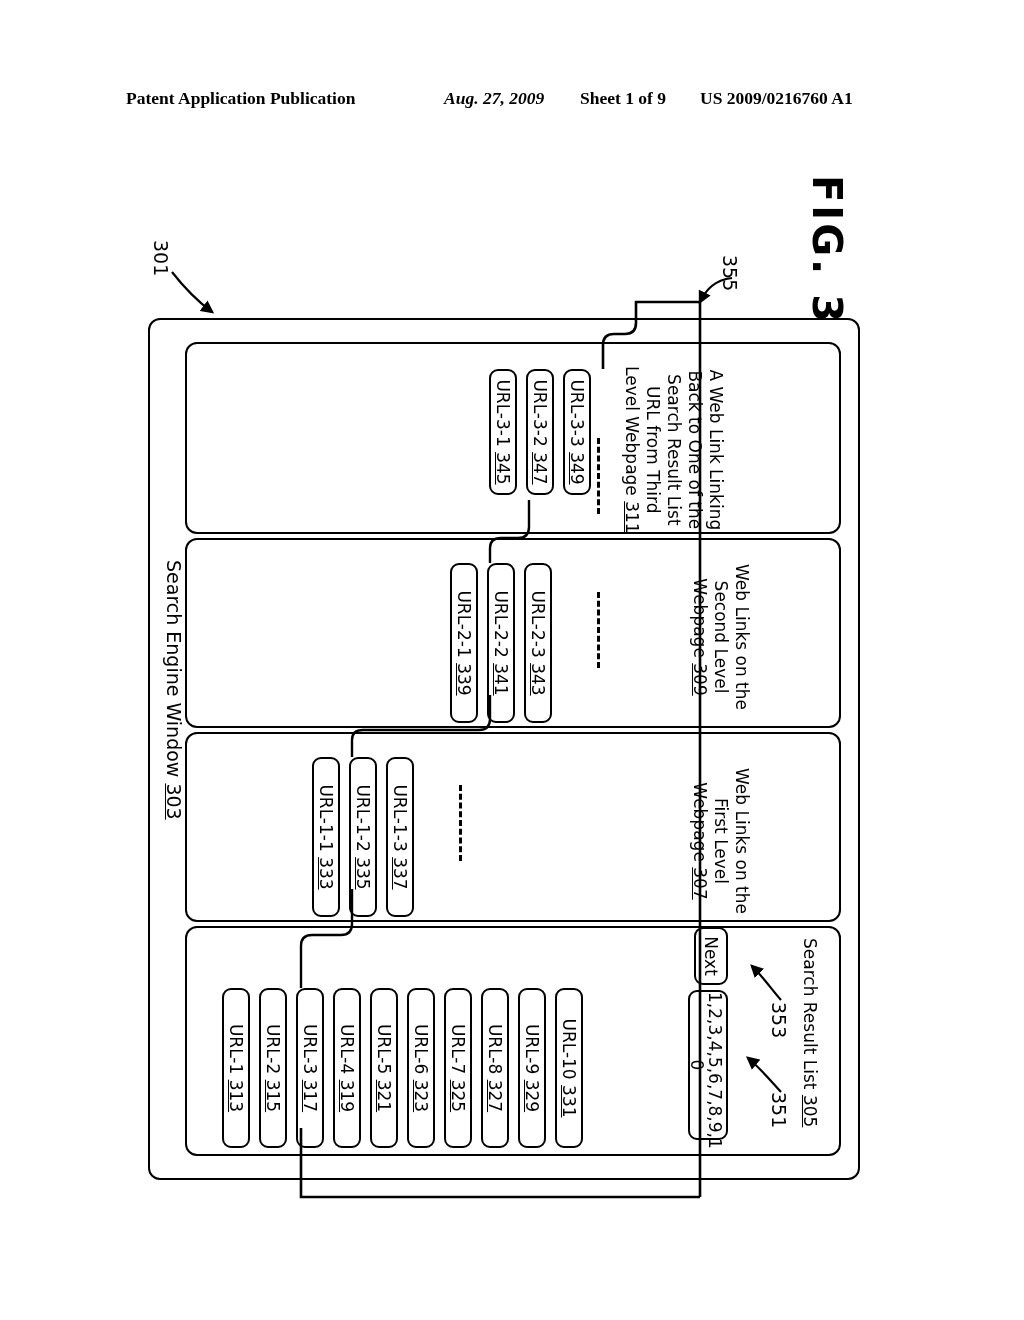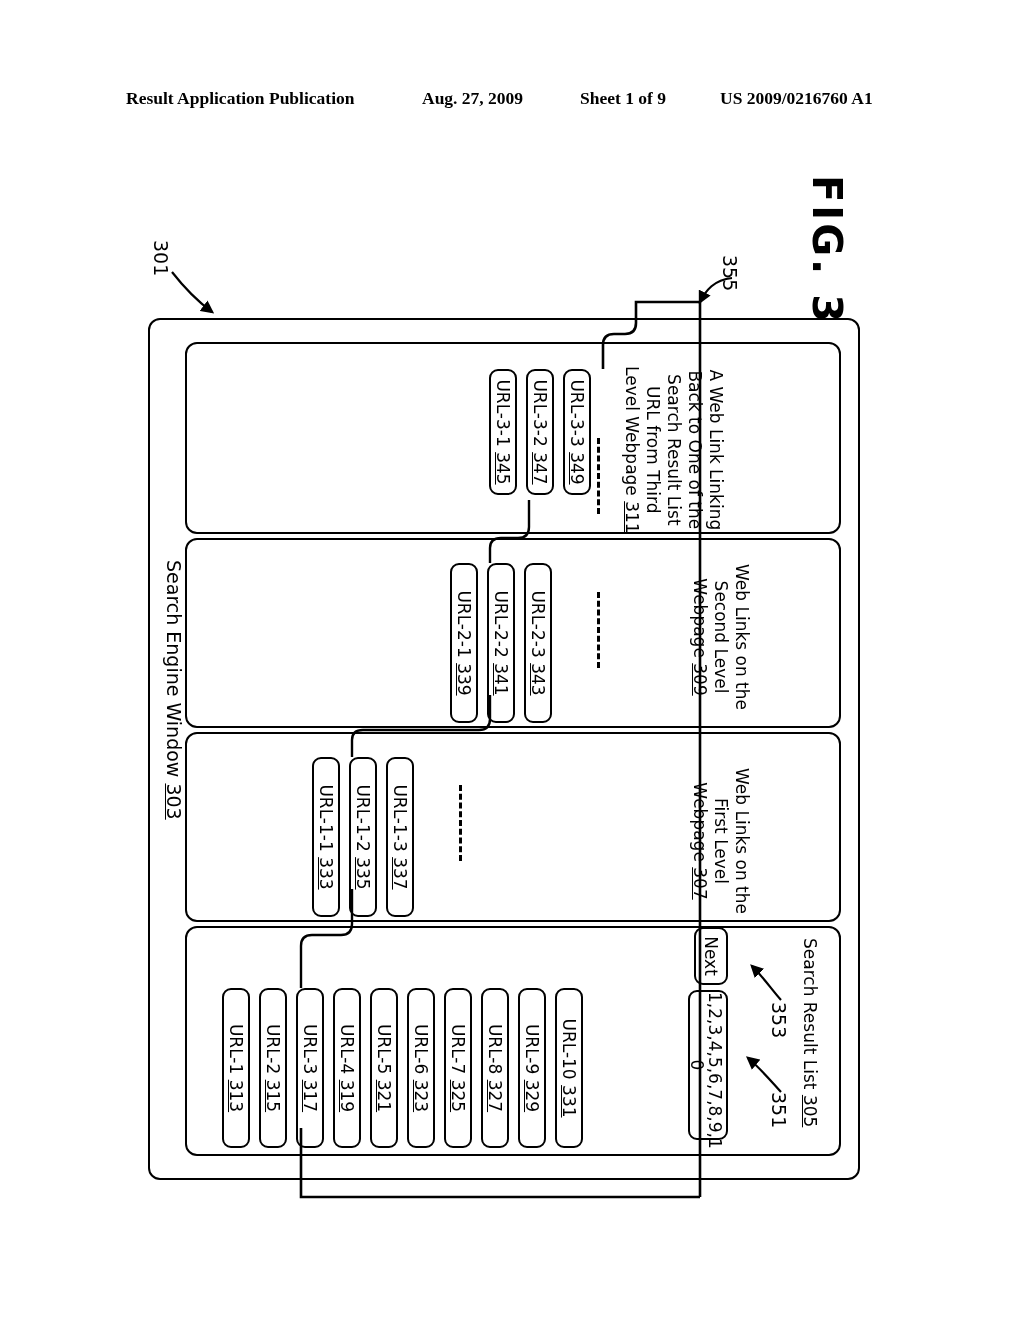--- a/index.html
+++ b/index.html
@@ -22,23 +22,23 @@
     left: 0;
     width: 1024px;
     height: 26px;
     font-family: "Liberation Serif", serif;
     font-weight: bold;
     font-size: 17.5px;
     color: #000;
     white-space: nowrap;
   }
   #patent-header .hdr-left   { position: absolute; left: 126px; top: 0; }
-  #patent-header .hdr-center { position: absolute; left: 422px; top: 0; }
+  #patent-header .hdr-center { position: absolute; left: 444px; top: 0; font-style: italic; }
   #patent-header .hdr-sheet  { position: absolute; left: 580px; top: 0; }
-  #patent-header .hdr-right  { position: absolute; left: 720px; top: 0; }
+  #patent-header .hdr-right  { position: absolute; left: 700px; top: 0; }
 
   
   #figure-stage {
     position: absolute;
     left: 0;
     top: 0;
     width: 1024px;
     height: 1320px;
   }
 
@@ -162,21 +162,21 @@
     top: 0;
     width: 1024px;
     height: 1320px;
     pointer-events: none;
   }
 </style>
 </head>
 <body>
 
 <div id="patent-header">
-  <span class="hdr-left">Result Application Publication</span>
+  <span class="hdr-left">Patent Application Publication</span>
   <span class="hdr-center">Aug. 27, 2009</span>
   <span class="hdr-sheet">Sheet 1 of 9</span>
   <span class="hdr-right">US 2009/0216760 A1</span>
 </div>
 
 <div id="figure-stage">
 
   <div id="fig-caption">FIG. 3</div>
 
   <div class="ref-num" style="left:172px; top:240px;">301</div>

